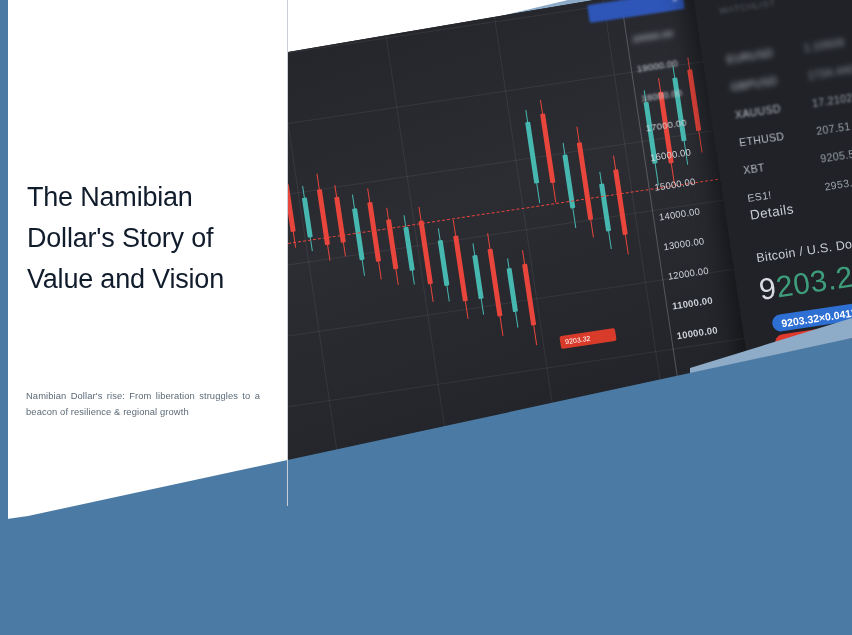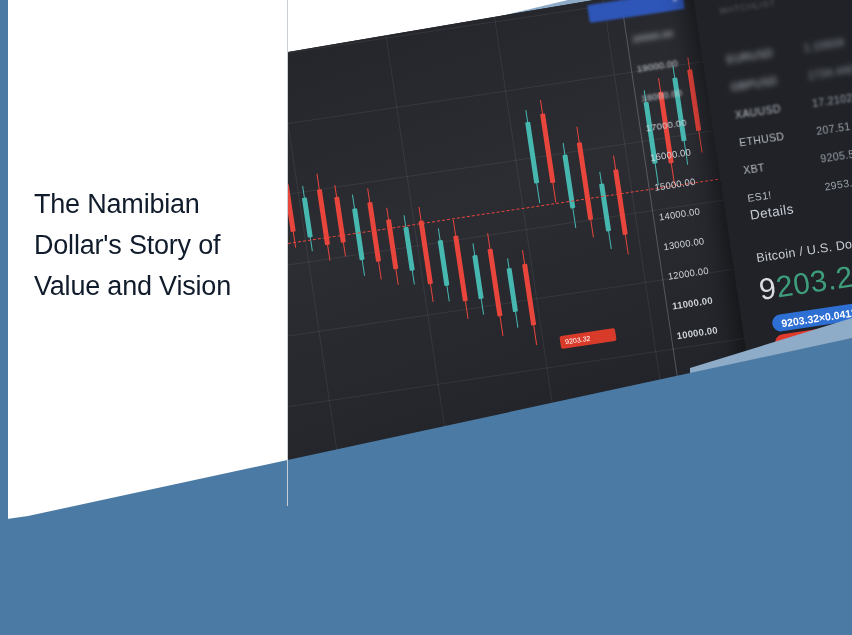--- a/index.html
+++ b/index.html
@@ -207,21 +207,21 @@
   
   .text-block{
     position:absolute;left:26px;top:176px;width:238px;z-index:5;
   }
   .headline{
     font-size:27px;
     line-height:41px;
     color:#101b2b;
     letter-spacing:-.2px;
     font-weight:normal;
-    margin:8px;
+    margin:1px;
   }
   .subtext{
     margin:0;
     position:absolute;top:212px;left:0;width:234px;
     font-size:9.4px;
     line-height:15.5px;
     color:#5c6a77;
     text-align:justify;
     letter-spacing:.1px;
   }
@@ -386,16 +386,17 @@
   </div>
 
   <div class="stripe-bottom"></div>
 
   <div class="blue-bottom"></div>
 
   <div class="divider-v"></div>
 
   <div class="text-block">
     <h1 class="headline">The Namibian Dollar's Story of Value and Vision</h1>
+    <p class="subtext">Namibian Dollar's rise: From liberation struggles to a beacon of resilience &amp; regional growth</p>
   </div>
 
 
 </div>
 
 </body></html>

